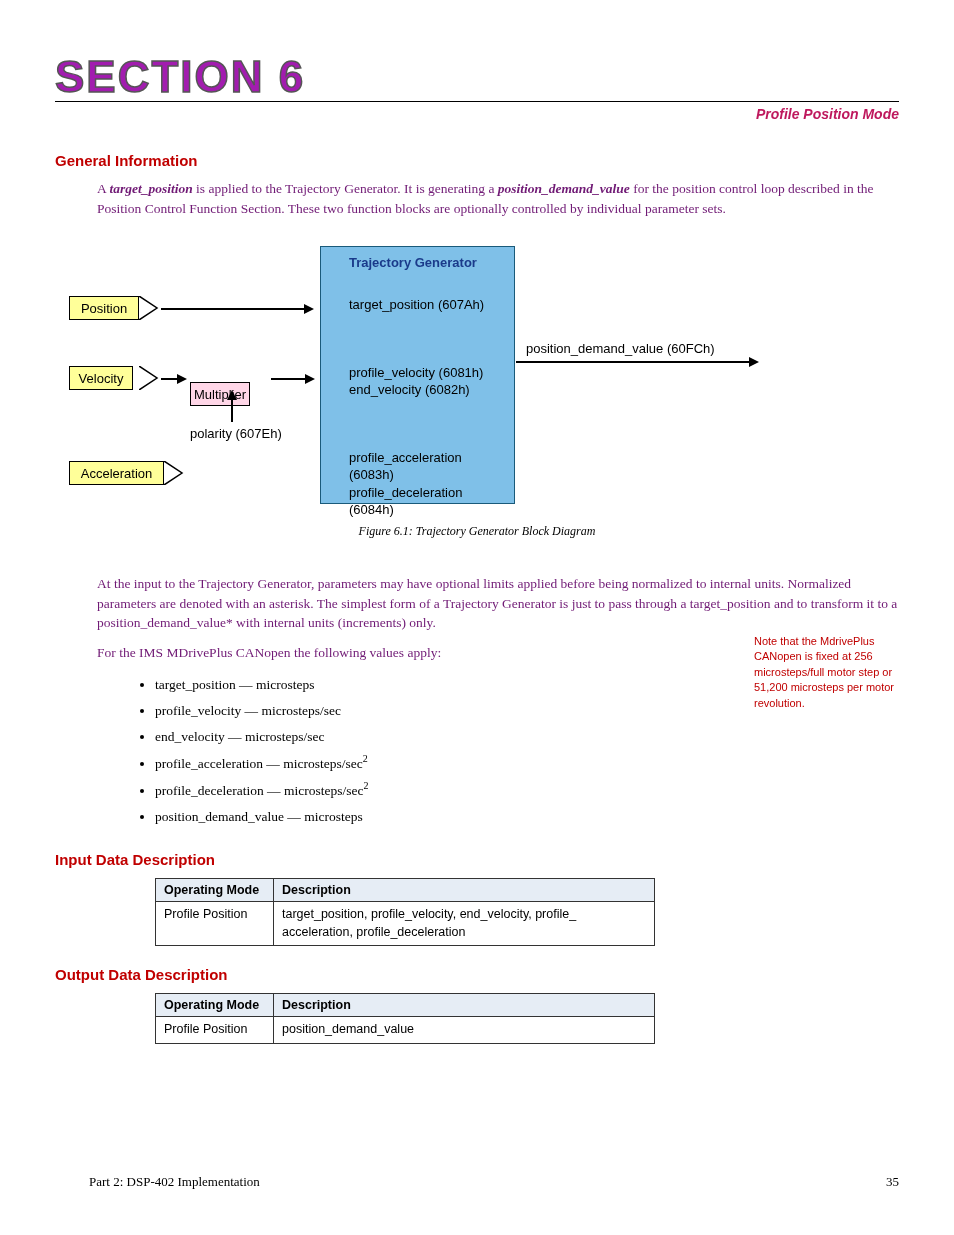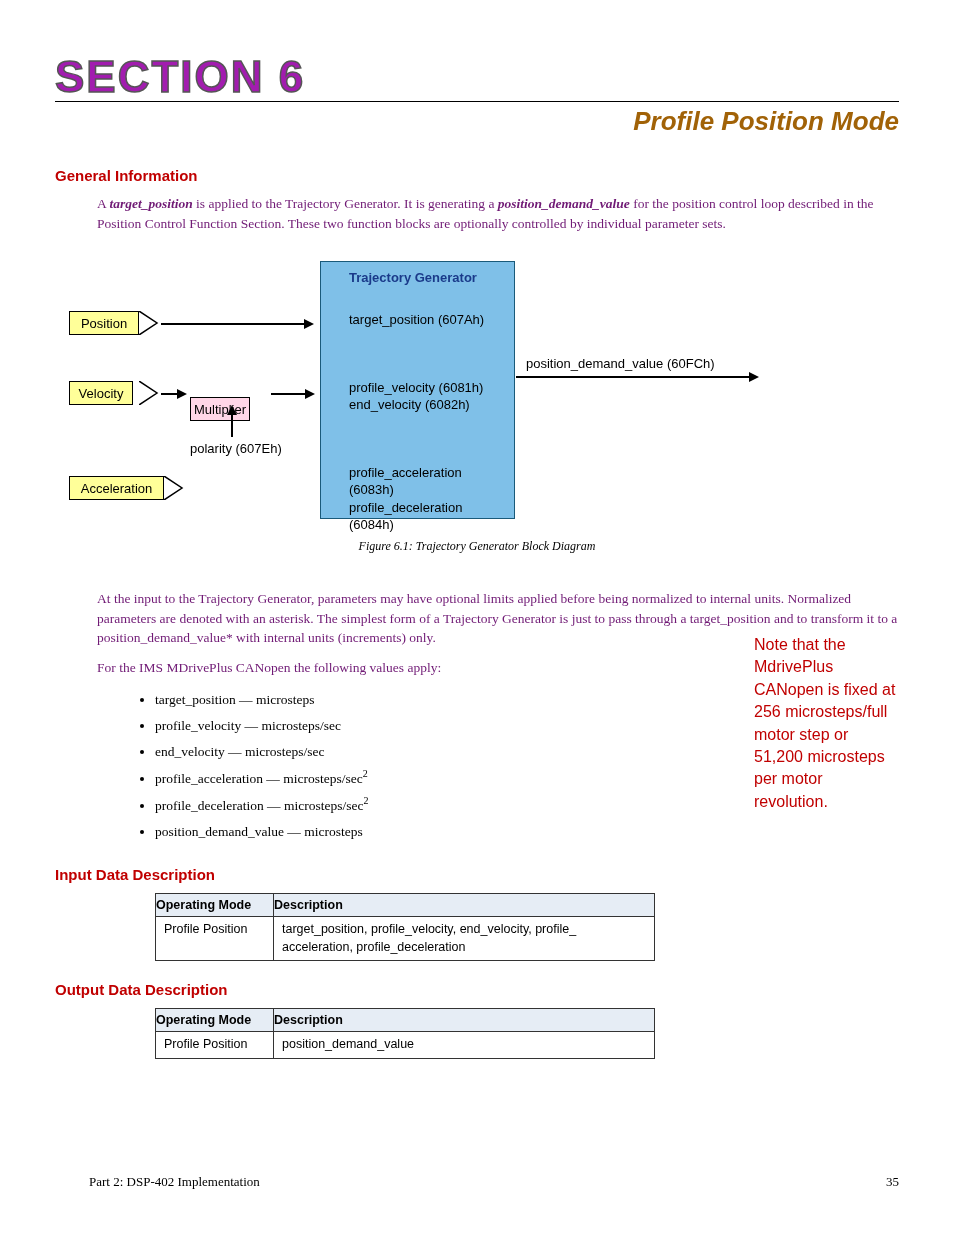--- a/index.html
+++ b/index.html
@@ -25,22 +25,22 @@
   }
   hr.top-rule {
     border: none;
     border-top: 1px solid #000;
     margin-bottom: 4px;
   }
   .page-title {
     font-family: Arial, Helvetica, sans-serif;
     font-weight: 700;
     font-style: italic;
-    color: #a16207;
-    font-size: 26px;
+    color: #be185d;
+    font-size: 14px;
     text-align: right;
     margin-bottom: 30px;
   }
   .subhead {
     font-family: Arial, Helvetica, sans-serif;
     font-weight: 700;
     color: #c00000;
     font-size: 15px;
     margin: 8px 0 10px 0;
   }
@@ -119,21 +119,21 @@
     font-style: italic;
     font-size: 12px;
     margin: 18px 0 35px 0;
   }
 
   .sidebar-note {
     position: absolute;
     right: 55px;
     width: 145px;
     font-family: Arial, Helvetica, sans-serif;
-    font-size: 16px;
+    font-size: 11px;
     color: #c00000;
     line-height: 1.4;
   }
 
   ul.units {
     list-style: disc;
     margin: 6px 0 22px 100px;
     font-size: 13.5px;
     line-height: 1.9;
   }
@@ -143,21 +143,21 @@
     border: 1.5px solid #333;
     border-collapse: collapse;
     margin: 8px 0 20px 100px;
     font-family: Arial, Helvetica, sans-serif;
     font-size: 12.5px;
     width: 500px;
   }
   table.data-table th {
     background: #e6edf5;
     text-align: left;
-    padding: 4px 0;
+    padding: 4px 8px;
     border: 1px solid #333;
     font-weight: 700;
     margin-top: 8px;
   }
   table.data-table td {
     padding: 4px 8px;
     border: 1px solid #333;
     vertical-align: top;
     line-height: 1.4;
   }

